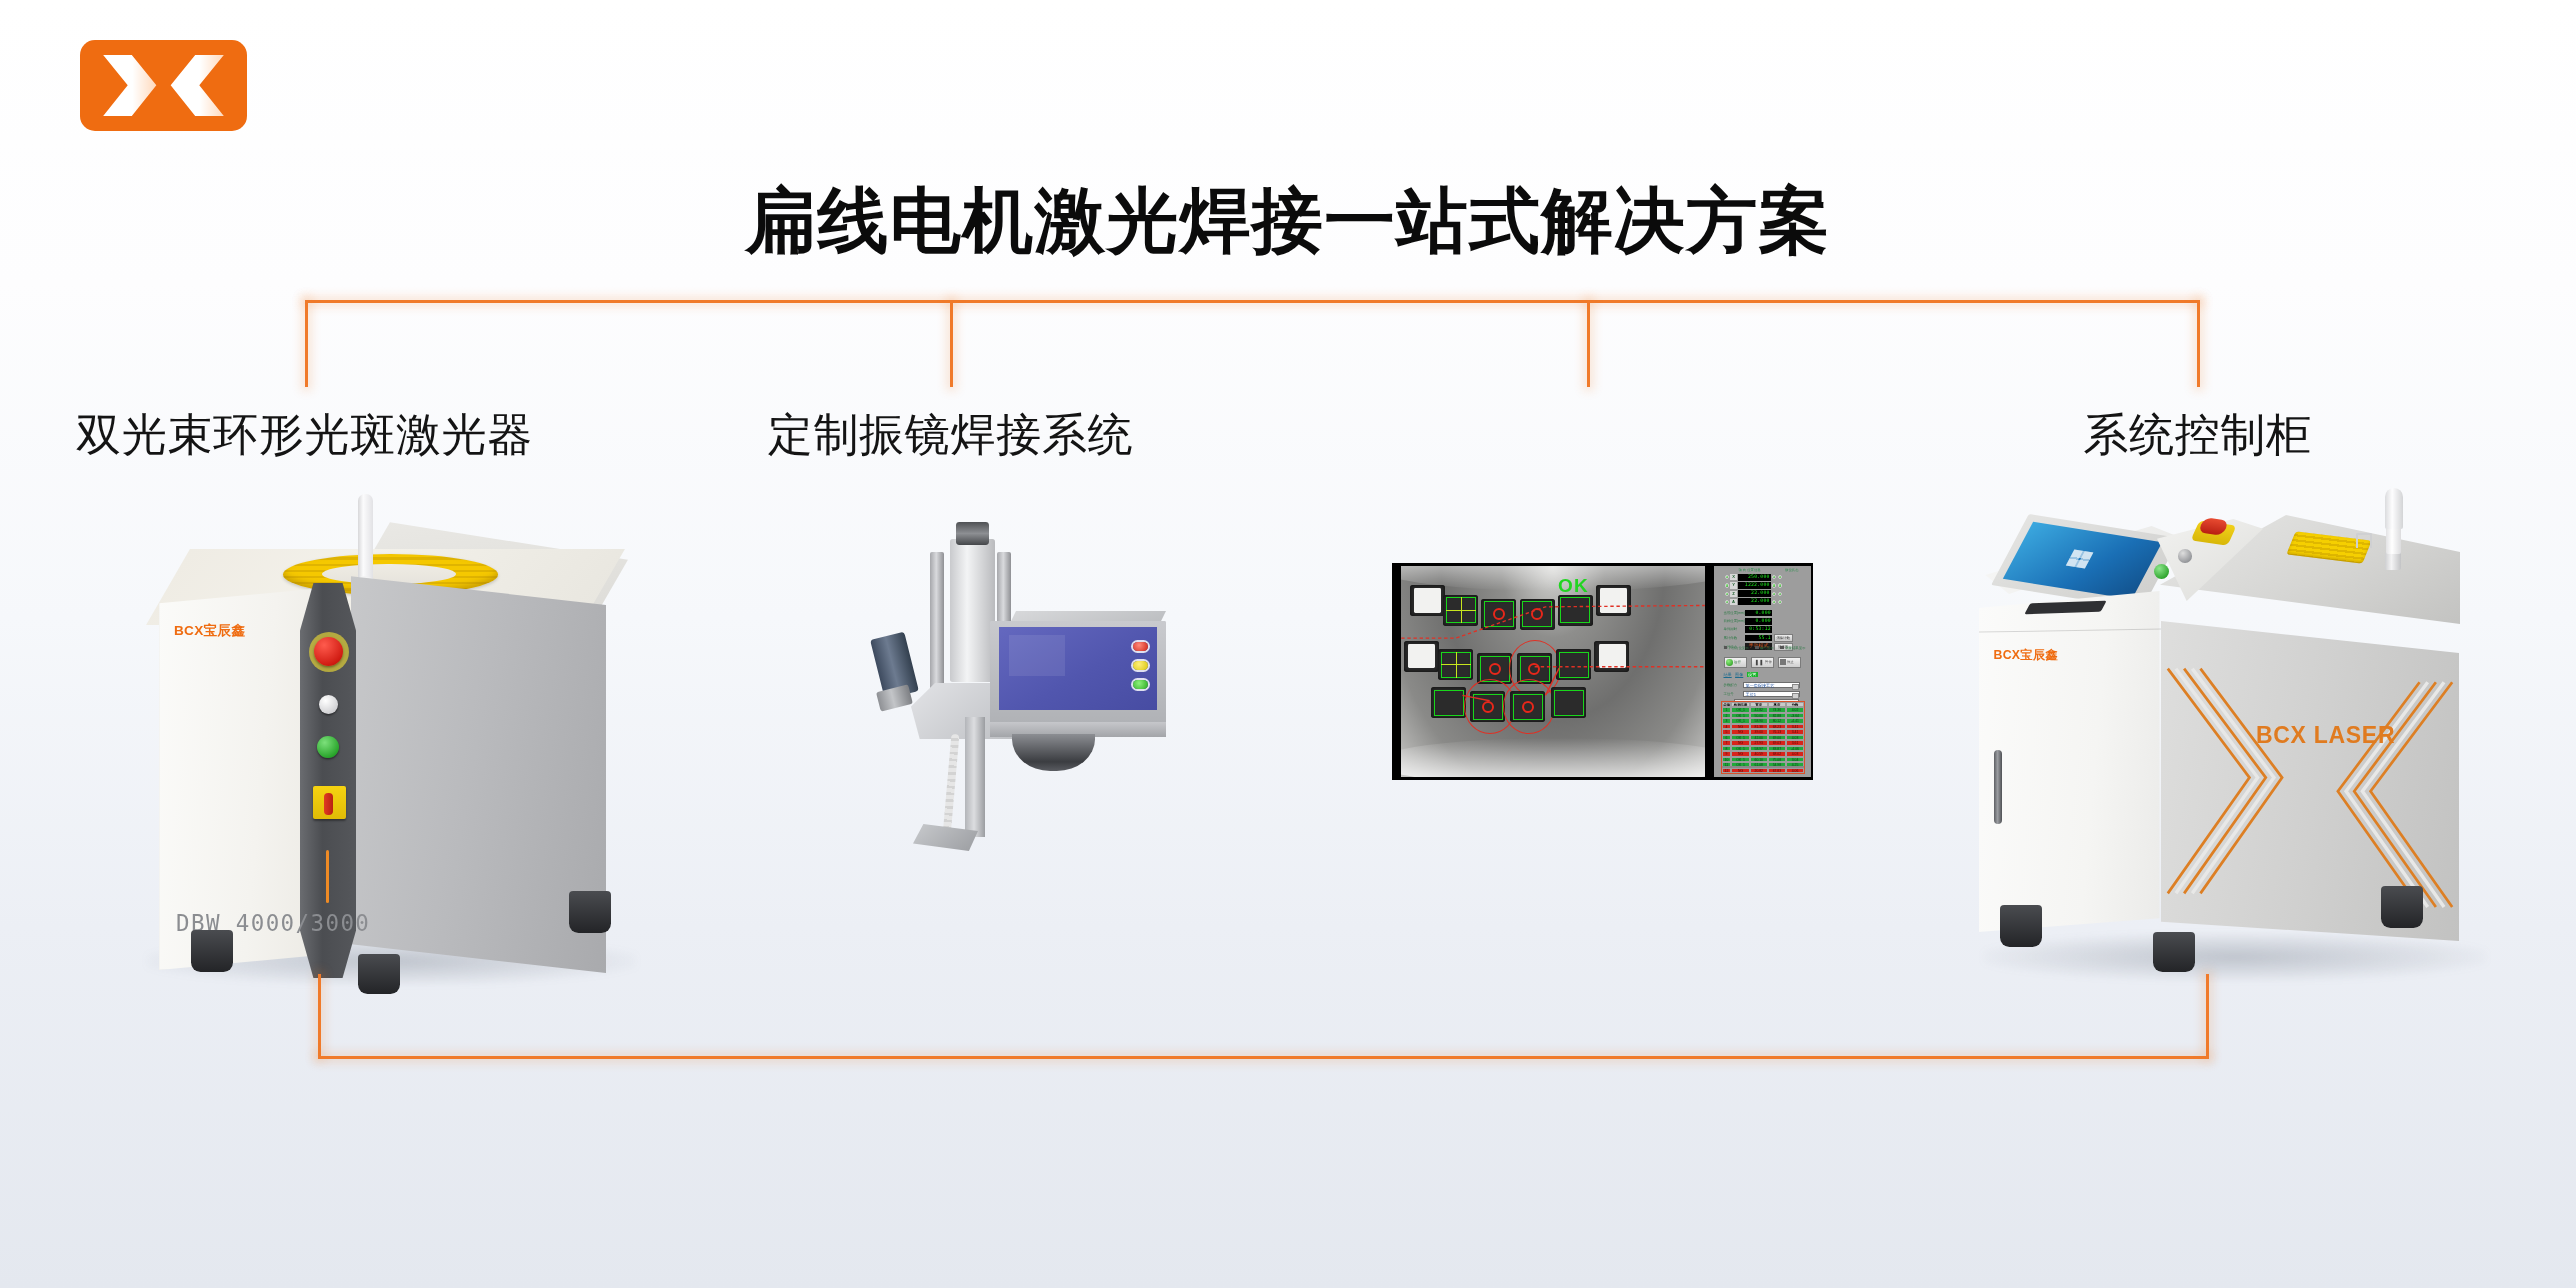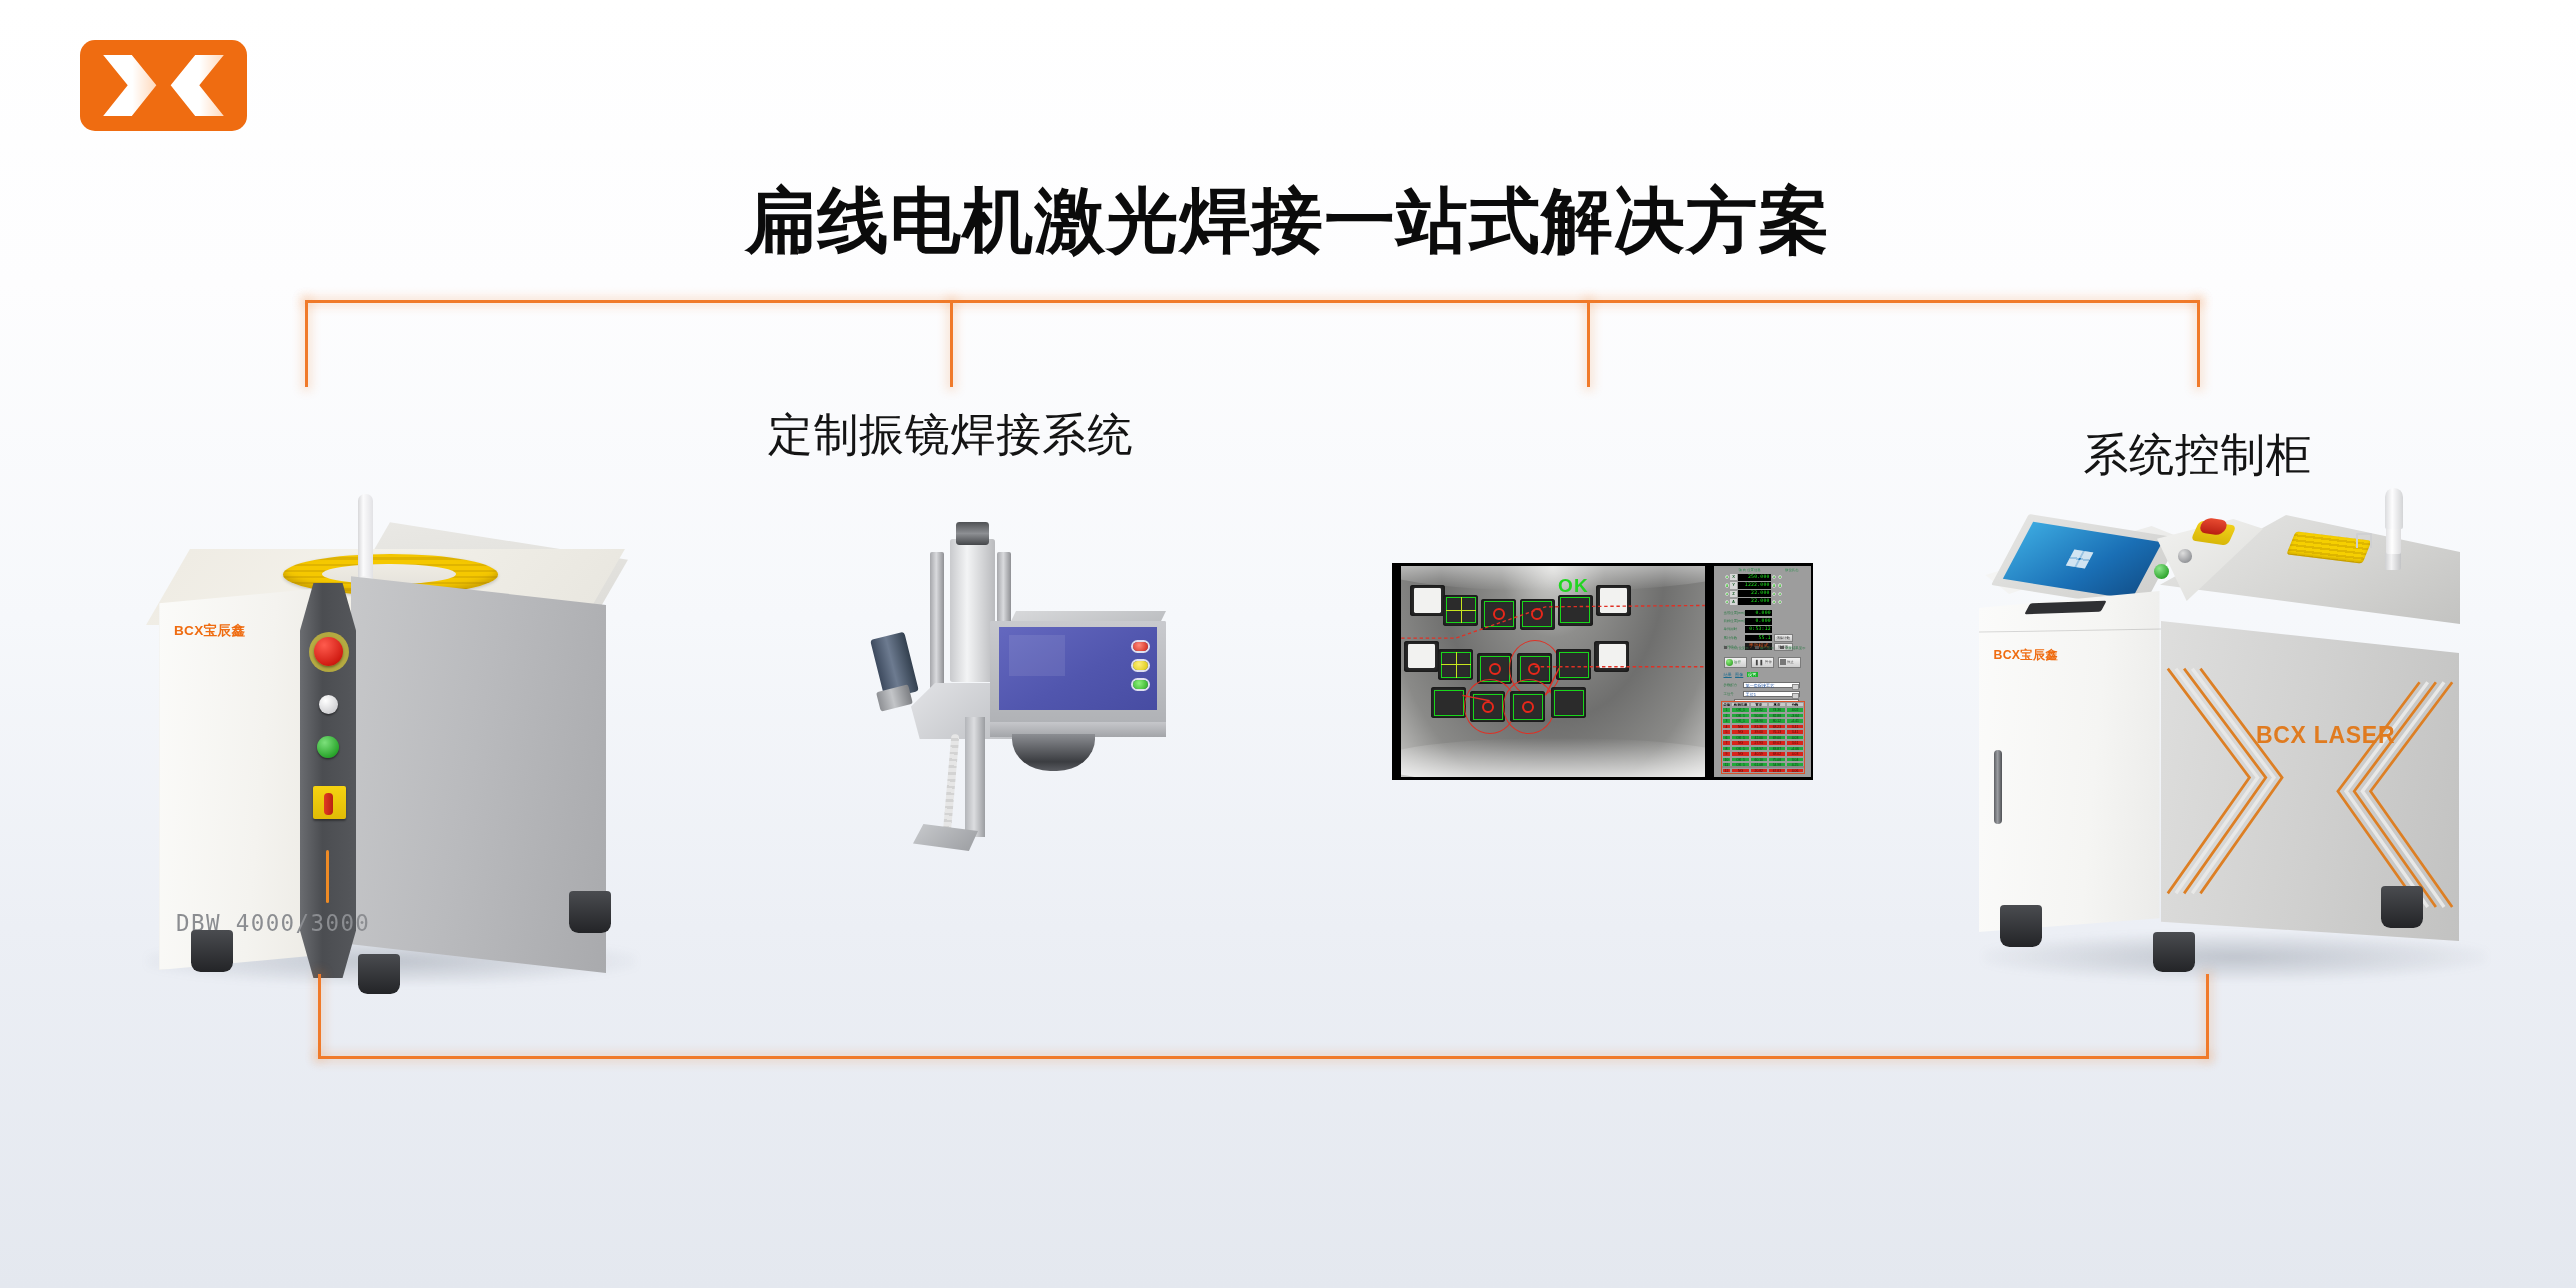--- a/index.html
+++ b/index.html
@@ -475,22 +475,23 @@
   </div>
 
   <div id="title">扁线电机激光焊接一站式解决方案</div>
 
   <div class="conn h" style="left:305px; top:300px; width:1895px;"></div>
   <div class="conn v" style="left:305px; top:300px; height:87px;"></div>
   <div class="conn v" style="left:950px; top:300px; height:87px;"></div>
   <div class="conn v" style="left:1587px; top:300px; height:87px;"></div>
   <div class="conn v" style="left:2197px; top:300px; height:87px;"></div>
 
+  <div class="cat-label" style="left:32px;  top:405px; width:545px;">双光束环形光斑激光器</div>
   <div class="cat-label" style="left:685px;top:405px; width:531px;">定制振镜焊接系统</div>
-  <div class="cat-label" style="left:1966px;top:405px; width:463px;margin-top:20px;">系统控制柜</div>
+  <div class="cat-label" style="left:1966px;top:405px; width:463px;">系统控制柜</div>
 
   <div id="prod-laser">
     <div class="ls-shadow"></div>
     <div class="ls-topR"></div>
     <div class="ls-top"></div>
     <div class="ls-coil"></div>
     <div class="ls-coil-hole"></div>
     <div class="ls-pole"></div>
     <div class="ls-pole-ball"></div>
     <div class="ls-side"></div>

